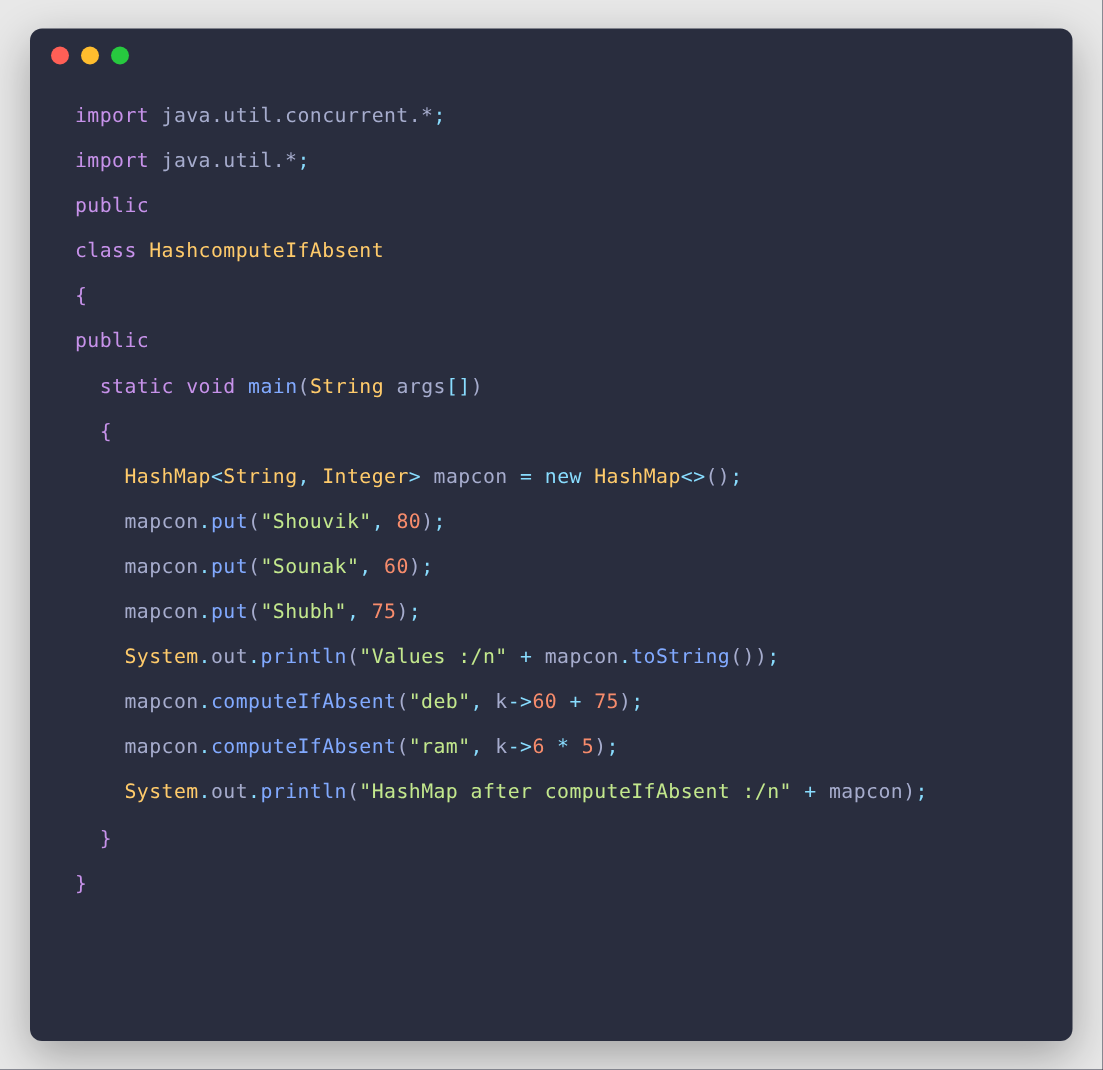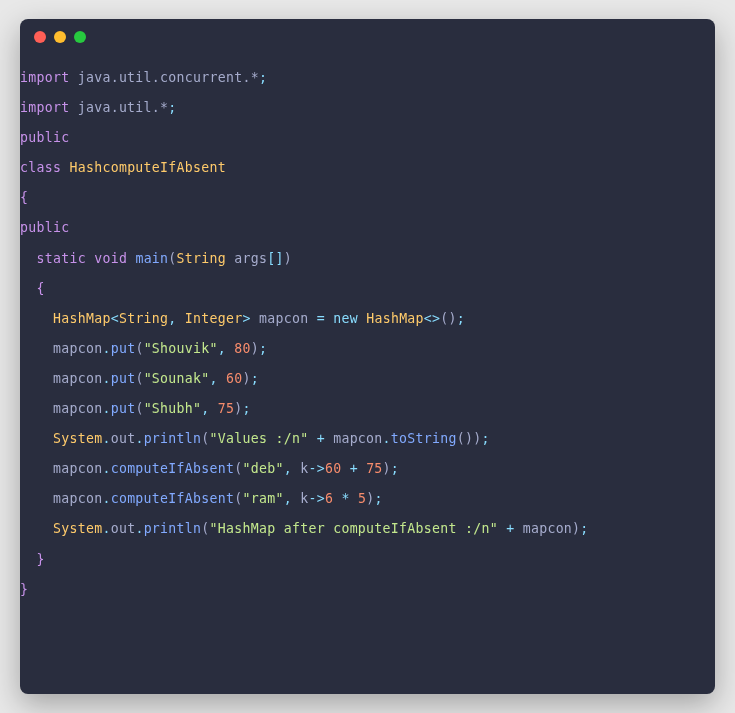--- a/index.html
+++ b/index.html
@@ -33,21 +33,21 @@
     }
     .traffic-light {
       width: 12px;
       height: 12px;
       border-radius: 50%;
     }
     .red { background: #ff5f56; }
     .yellow { background: #ffbd2e; }
     .green { background: #27c93f; }
     .code-area {
-      padding: 8px 18px 18px 0;
+      padding: 8px 18px 18px 30px;
       font-size: 13.2px;
       line-height: 2.28;
       color: #a6accd;
       white-space: pre;
       letter-spacing: 0.3px;
     }
     .kw-import { color: #c792ea; }
     .kw-public { color: #c792ea; }
     .kw-class { color: #c792ea; }
     .kw-static { color: #c792ea; }

